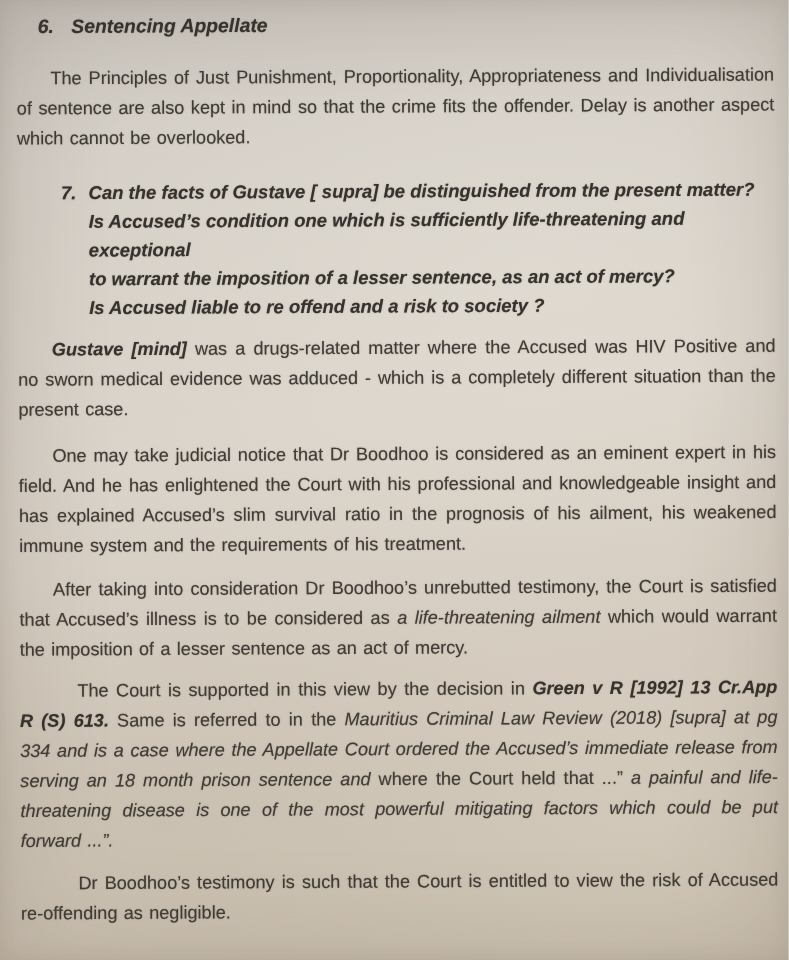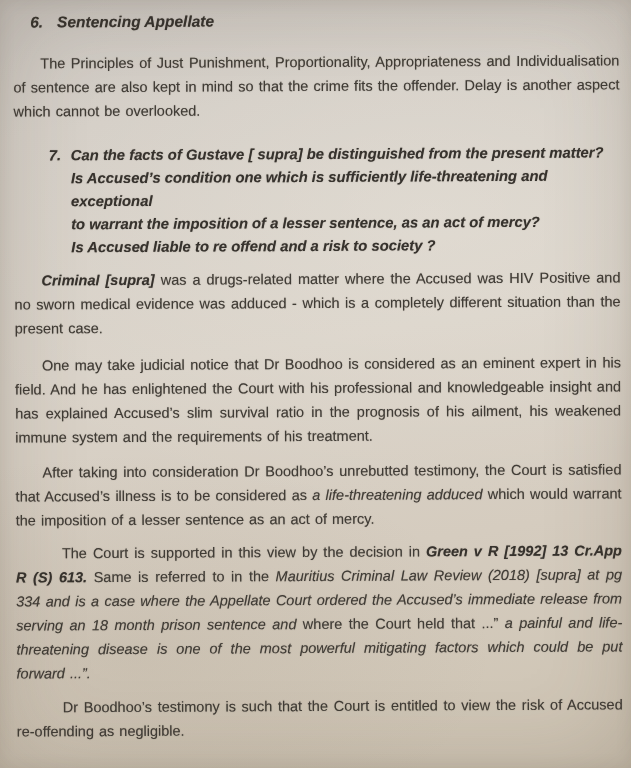--- a/index.html
+++ b/index.html
@@ -93,24 +93,24 @@
     <p class="body para-principles indent-sm">The Principles of Just Punishment, Proportionality, Appropriateness and Individualisation of sentence are also kept in mind so that the crime fits the offender. Delay is another aspect which cannot be overlooked.</p>
 
     <div class="question">
       <span class="qnum">7.</span>
       <div class="qline">Can the facts of Gustave [ supra] be distinguished from the present matter?</div>
       <div class="qline">Is Accused’s condition one which is sufficiently life-threatening and exceptional</div>
       <div class="qline">to warrant the imposition of a lesser sentence, as an act of mercy?</div>
       <div class="qline">Is Accused liable to re offend and a risk to society ?</div>
     </div>
 
-    <p class="body para-gustave indent-sm"><span class="bi">Criminal [supra]</span><span> was a drugs-related matter where the Accused was HIV Positive and no sworn medical evidence was adduced - which is a completely different situation than the present case.</span></p>
+    <p class="body para-gustave indent-sm"><span class="bi">Gustave [mind]</span><span> was a drugs-related matter where the Accused was HIV Positive and no sworn medical evidence was adduced - which is a completely different situation than the present case.</span></p>
 
     <p class="body para-expert indent-sm">One may take judicial notice that Dr Boodhoo is considered as an eminent expert in his field. And he has enlightened the Court with his professional and knowledgeable insight and has explained Accused’s slim survival ratio in the prognosis of his ailment, his weakened immune system and the requirements of his treatment.</p>
 
-    <p class="body para-after indent-sm"><span>After taking into consideration Dr Boodhoo’s unrebutted testimony, the Court is satisfied that Accused’s illness is to be considered as </span><span class="i">a life-threatening adduced</span><span> which would warrant the imposition of a lesser sentence as an act of mercy.</span></p>
+    <p class="body para-after indent-sm"><span>After taking into consideration Dr Boodhoo’s unrebutted testimony, the Court is satisfied that Accused’s illness is to be considered as </span><span class="i">a life-threatening ailment</span><span> which would warrant the imposition of a lesser sentence as an act of mercy.</span></p>
 
     <p class="body para-green indent-lg"><span>The Court is supported in this view by the decision in </span><span class="bi">Green v R [1992] 13 Cr.App R (S) 613.</span><span> Same is referred to in the </span><span class="i">Mauritius Criminal Law Review (2018) [supra] at pg 334 and is a case where the Appellate Court ordered the Accused’s immediate release from serving an 18 month prison sentence and </span><span>where the Court held that ...” </span><span class="i">a painful and life-threatening disease is one of the most powerful mitigating factors which could be put forward ...”.</span></p>
 
     <p class="body para-final indent-lg">Dr Boodhoo’s testimony is such that the Court is entitled to view the risk of Accused re-offending as negligible.</p>
 
   </div>
 </div>
 
 </body></html>

